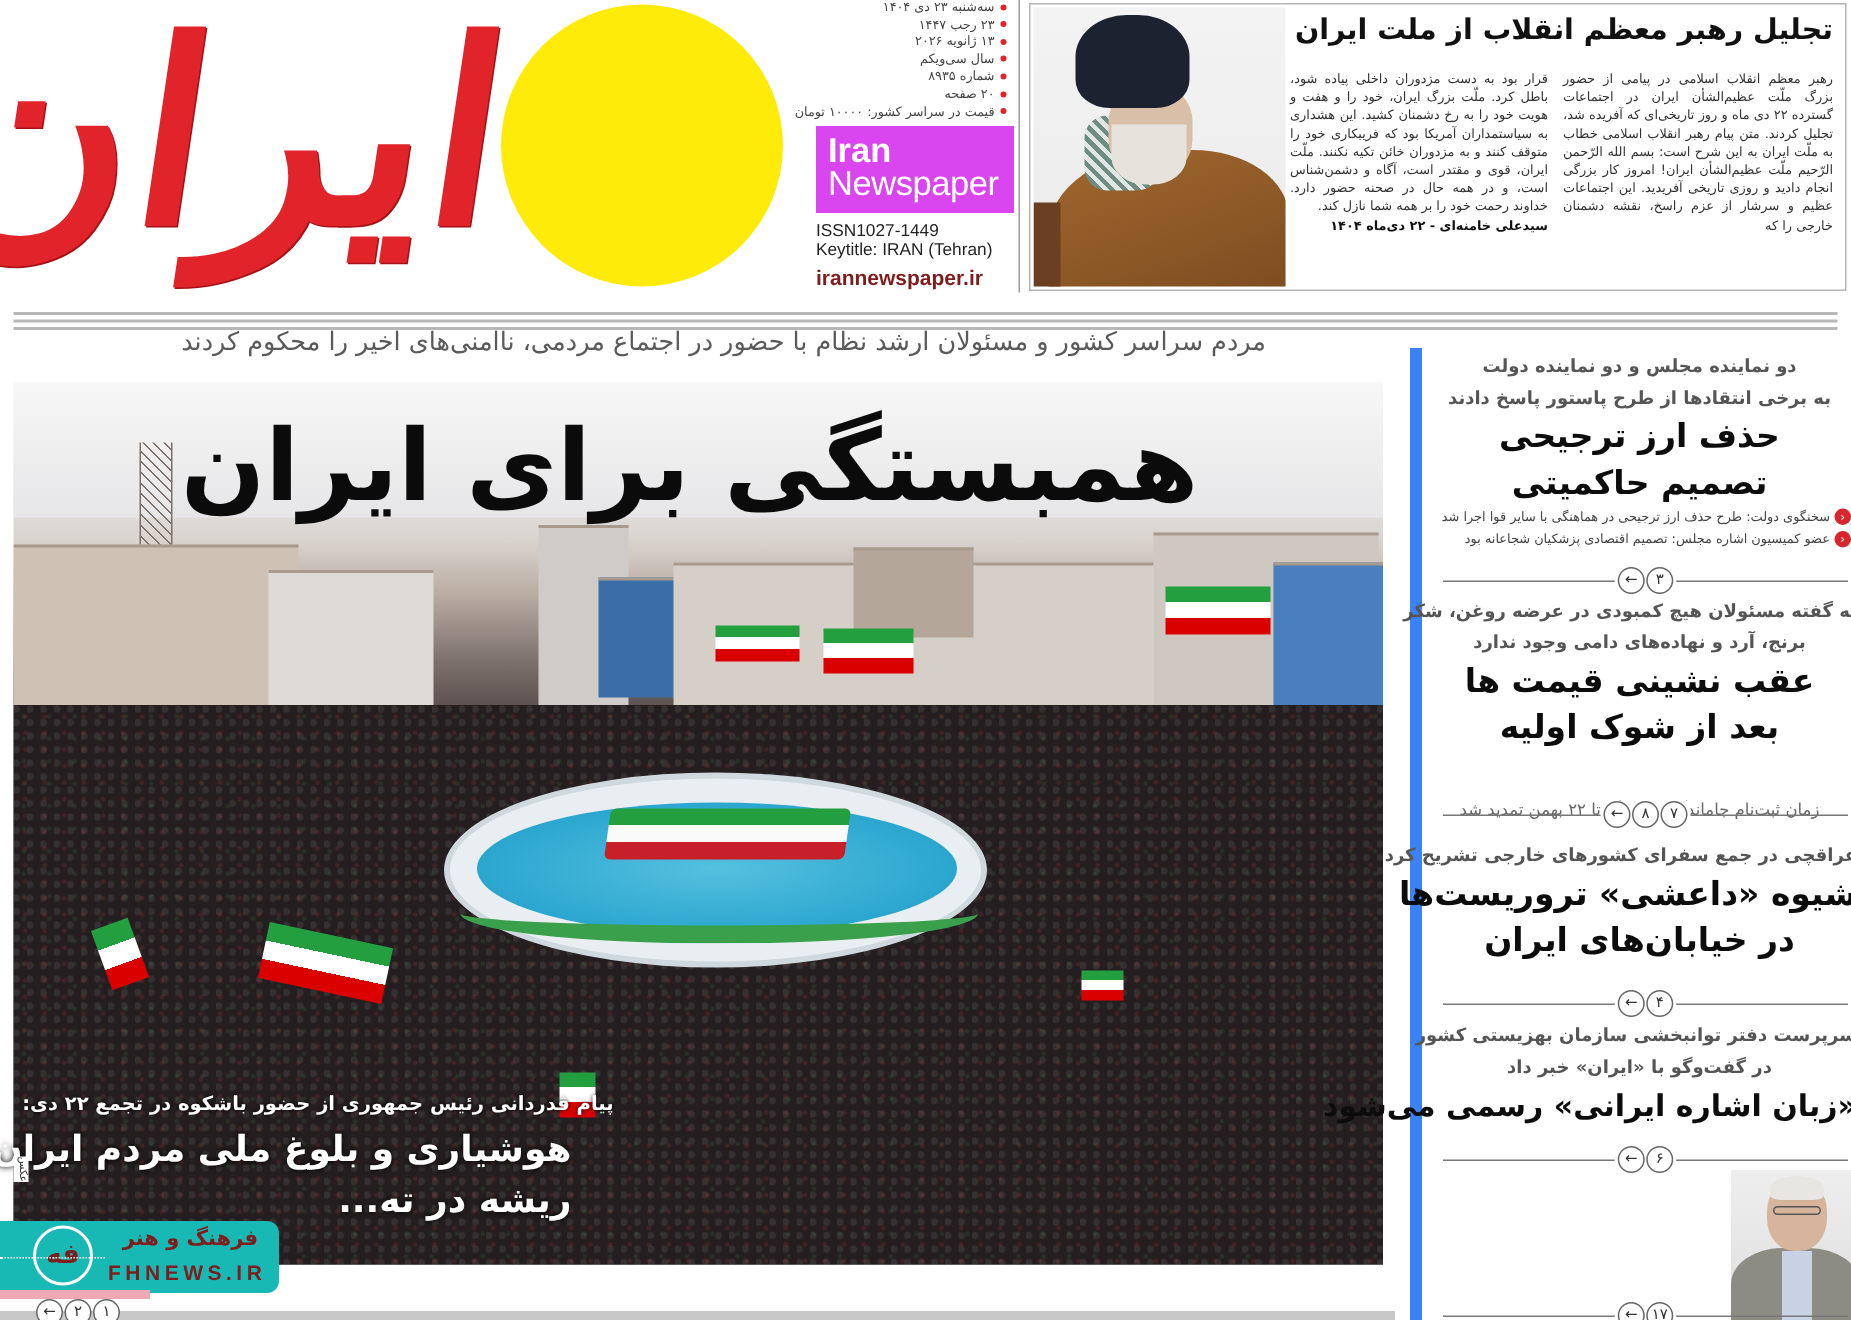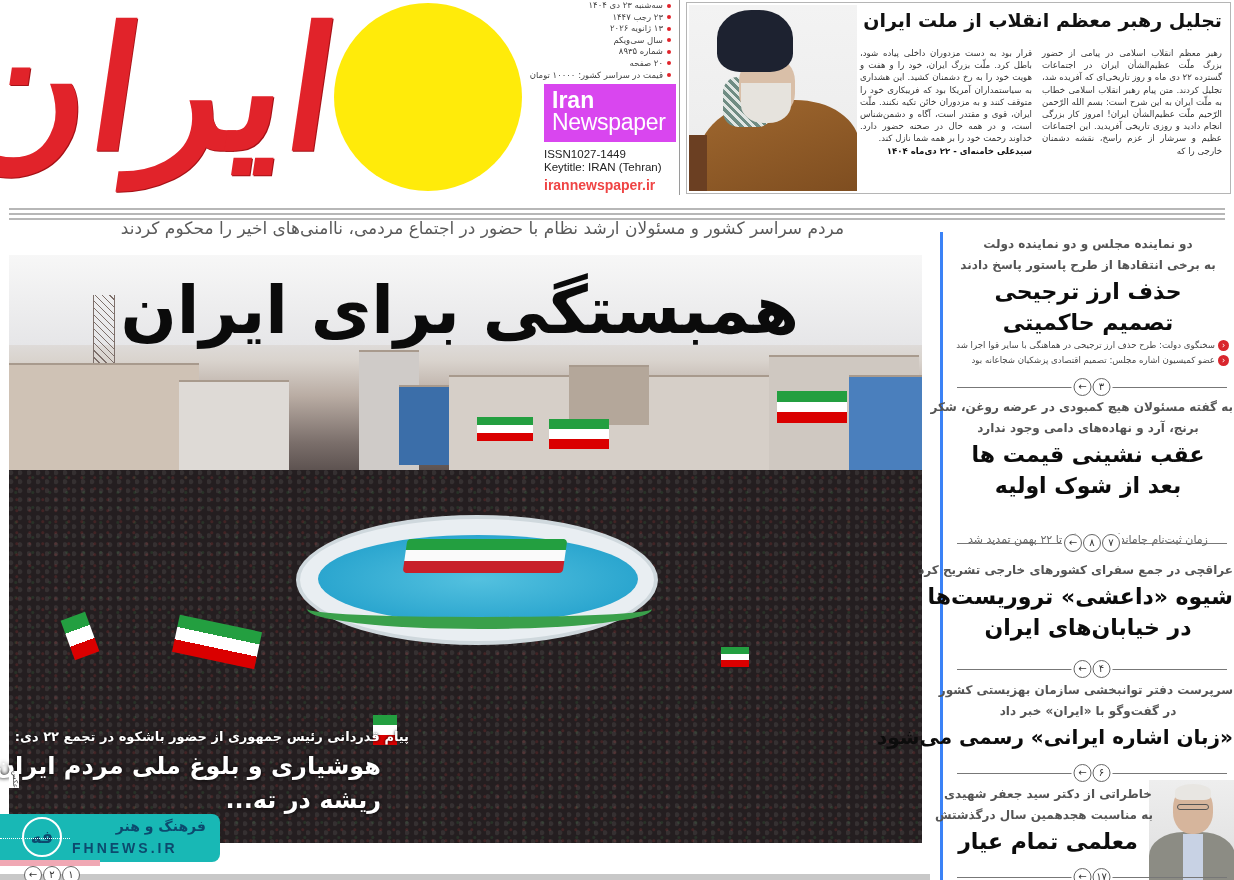--- a/index.html
+++ b/index.html
@@ -26,21 +26,21 @@
   .issue-list { list-style: none; direction: rtl; padding-right: 8px; padding-top: 0; }
   .issue-list li { font-size: 8.5px; line-height: 11.6px; color: #444; white-space: nowrap; }
   .issue-list li .dot { display: inline-block; width: 4px; height: 4px; border-radius: 50%; background: #e1232a; margin-left: 4px; vertical-align: middle; }
   .iran-np-badge {
     position: absolute; left: 4px; top: 84px; width: 132px; height: 58px; background: #d946ef;
     color: #fff; padding: 6px 0 0 8px; font-family: "Liberation Sans", sans-serif;
   }
   .iran-np-badge .b1 { font-size: 23px; font-weight: bold; line-height: 21px; }
   .iran-np-badge .b2 { font-size: 23px; line-height: 22px; letter-spacing: -0.3px; }
   .issn { position: absolute; left: 4px; top: 148px; font-family: "Liberation Sans", sans-serif; font-size: 11.5px; line-height: 13px; color: #222; }
-  .website { position: absolute; left: 4px; top: 177px; font-family: "Liberation Sans", sans-serif; font-weight: bold; font-size: 14px; color: #ef4444; }
+  .website { position: absolute; left: 4px; top: 177px; font-family: "Liberation Sans", sans-serif; font-weight: bold; font-size: 14px; color: #7f1d1d; }
 
   
   .leader-box {
     position: absolute; left: 686px; top: 2px; width: 545px; height: 192px;
     border: 1px solid #b5b5b5; background: #fff;
   }
   .leader-photo {
     position: absolute; left: 2px; top: 2px; width: 168px; height: 186px; overflow: hidden;
     background: linear-gradient(180deg, #f3f3f3 0%, #ebebeb 100%);
   }
@@ -112,36 +112,36 @@
     font-size: 13px; font-weight: bold; color: #ffffff; white-space: nowrap; text-shadow: 0 0 3px #000;
   }
   .overlay-title {
     position: absolute; left: 28px; top: 538px; width: 344px; direction: rtl; text-align: right;
     font-size: 24px; line-height: 34px; font-weight: bold; color: #ffffff; text-shadow: 0 0 4px #000; white-space: nowrap;
   }
   .photo-credit { position: absolute; left: 0px; top: 560px; width: 10px; font-size: 7px; color: #333; writing-mode: vertical-rl; background: #fff; }
 
   
   .fh-badge {
-    position: absolute; left: 0px; top: 814px; width: 220px; height: 48px; background: #18b8b5;
-    border-radius: 0 8px 8px 0; color: #0c4a6e;
+    position: absolute; left: 0px; top: 814px; width: 186px; height: 48px; background: #18b8b5;
+    border-radius: 0 8px 8px 0; color: #7f1d1d;
   }
   .fh-badge .fh-logo { position: absolute; left: 22px; top: 3px; width: 40px; height: 40px; border: 2px solid #fff; border-radius: 50%; text-align: center; line-height: 36px; font-size: 18px; font-weight: bold; }
   .fh-badge .fh-fa { position: absolute; right: 14px; top: 4px; direction: rtl; font-size: 14px; font-weight: bold; }
   .fh-badge .fh-en { position: absolute; left: 72px; top: 26px; font-family: "Liberation Sans", sans-serif; font-size: 14px; font-weight: bold; letter-spacing: 3px; }
   .fh-dotline { position: absolute; left: 0; top: 838px; width: 70px; border-top: 1px dotted #fff; }
   .pink-strip { position: absolute; left: 0; top: 860px; width: 100px; height: 6px; background: #f0a8b4; }
 
   .page-ref-bottom { position: absolute; left: 24px; top: 866px; display: flex; gap: 1px; }
   .circ { display: inline-block; width: 18px; height: 18px; border: 1px solid #666; border-radius: 50%; font-size: 10px; line-height: 16px; text-align: center; color: #333; background: #fff; }
 
   .bottom-rule { position: absolute; left: 0; top: 874px; width: 930px; height: 6px; background: #c8c8c8; }
 
   
-  .sidebar { position: absolute; left: 940px; top: 232px; width: 294px; height: 648px; border-left: 3px solid #3b82f6; }
+  .sidebar { position: absolute; left: 940px; top: 232px; width: 294px; height: 648px; border-left: 8px solid #3b82f6; }
   .sb-item { position: absolute; left: 0; width: 290px; direction: rtl; text-align: center; }
   .sb-kicker { font-size: 12px; line-height: 21px; color: #555; font-weight: bold; white-space: nowrap; }
   .sb-title { font-size: 22px; line-height: 31px; font-weight: bold; color: #0c0c0c; white-space: nowrap; }
   .sb-sub { font-size: 11px; line-height: 17px; color: #666; white-space: nowrap; margin-top: 30px; }
   .sb-bullets { text-align: right; padding-right: 4px; }
   .sb-bullets div { font-size: 8.6px; line-height: 15px; color: #444; white-space: nowrap; }
   .sb-bullets .rdot { display: inline-block; width: 11px; height: 11px; border-radius: 50%; background: #d9262d; margin-left: 3px; vertical-align: middle; color: #fff; font-size: 8px; line-height: 11px; text-align: center; }
   .sb-ref { position: absolute; left: 14px; width: 270px; height: 18px; }
   .sb-ref .line { position: absolute; left: 0; top: 9px; width: 100%; border-top: 1px solid #777; }
   .sb-ref .refs { position: absolute; left: 50%; top: 0; transform: translateX(-50%); background: #fff; padding: 0 2px; display: flex; gap: 1px; direction: ltr; }
@@ -324,25 +324,20 @@
     </div>
   </div>
 
   <div class="sb-photo">
     <div class="jacket"></div>
     <div class="shirt"></div>
     <div class="head"></div>
     <div class="hair"></div>
     <div class="glasses"></div>
   </div>
-  <div class="sb-item" style="top:552px; width:210px; left:0;">
-    <div class="sb-kicker">خاطراتی از دکتر سید جعفر شهیدی</div>
-    <div class="sb-kicker">به مناسبت هجدهمین سال درگذشتش</div>
-    <div class="sb-title">معلمی تمام عیار</div>
-  </div>
   <div class="sb-ref" style="top:636px;">
     <div class="line"></div>
     <div class="refs">
       <span class="circ">←</span>
       <span class="circ">۱۷</span>
     </div>
   </div>
 </div>
 
 </body></html>

